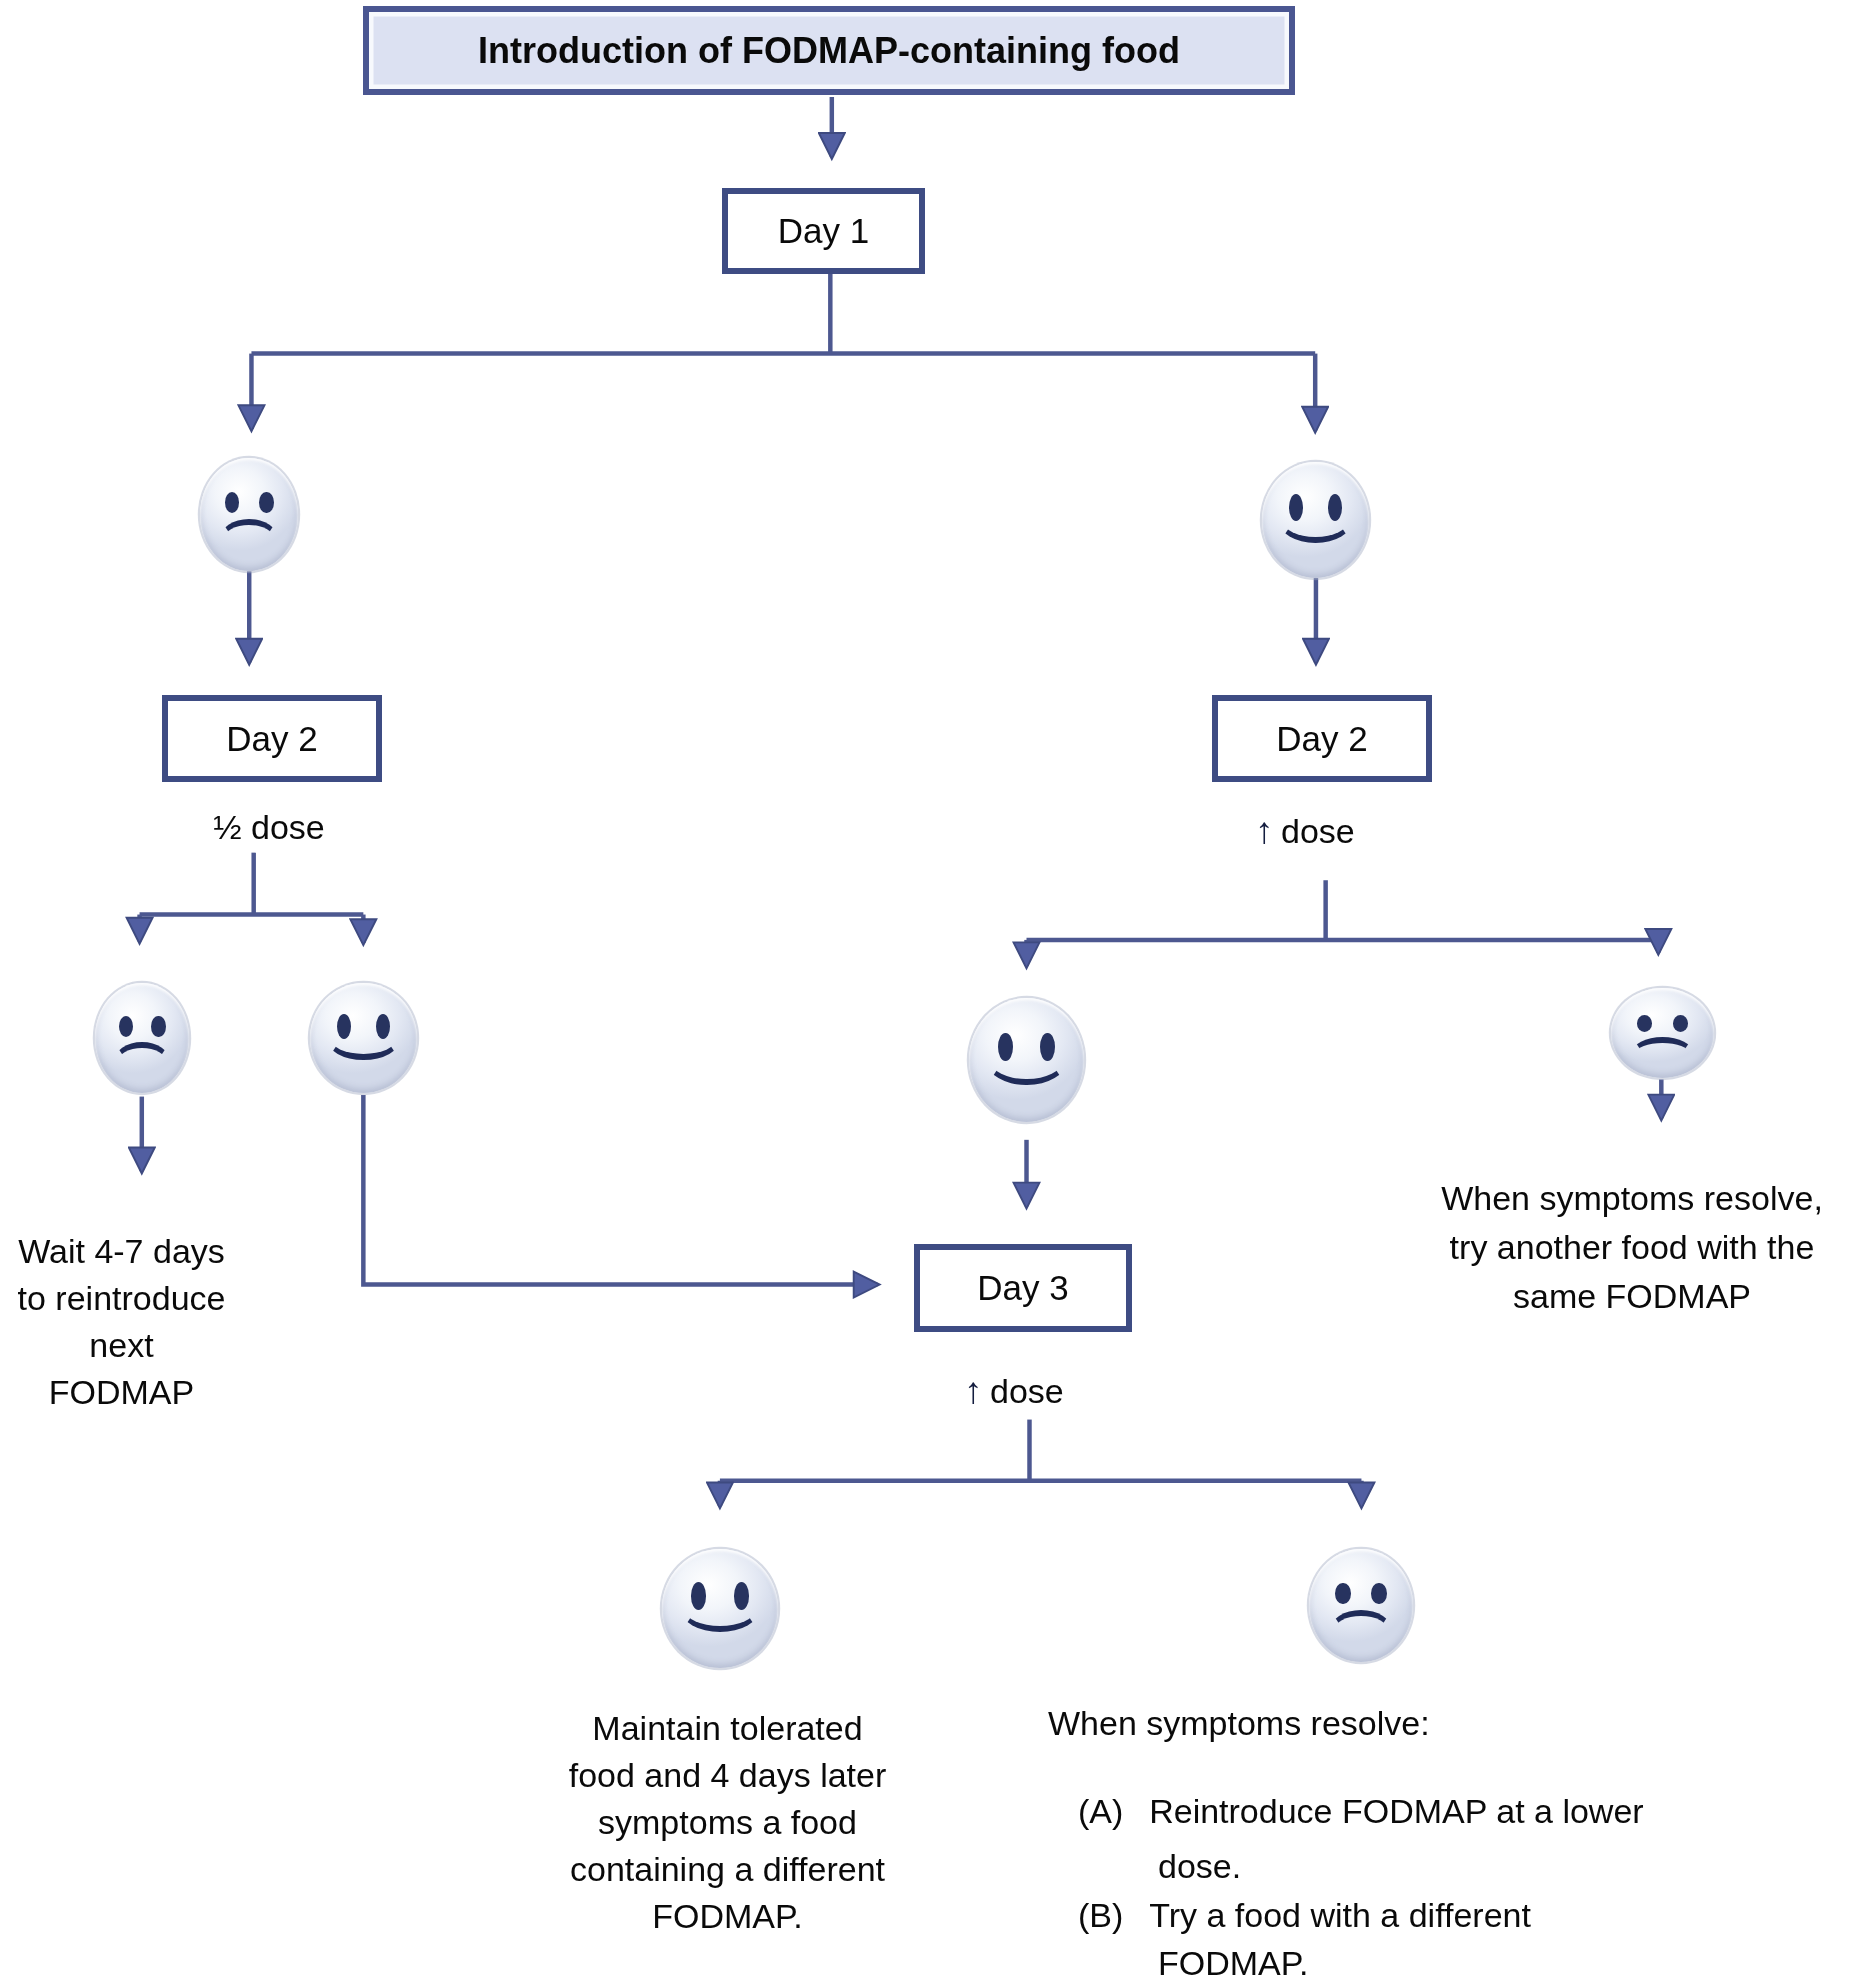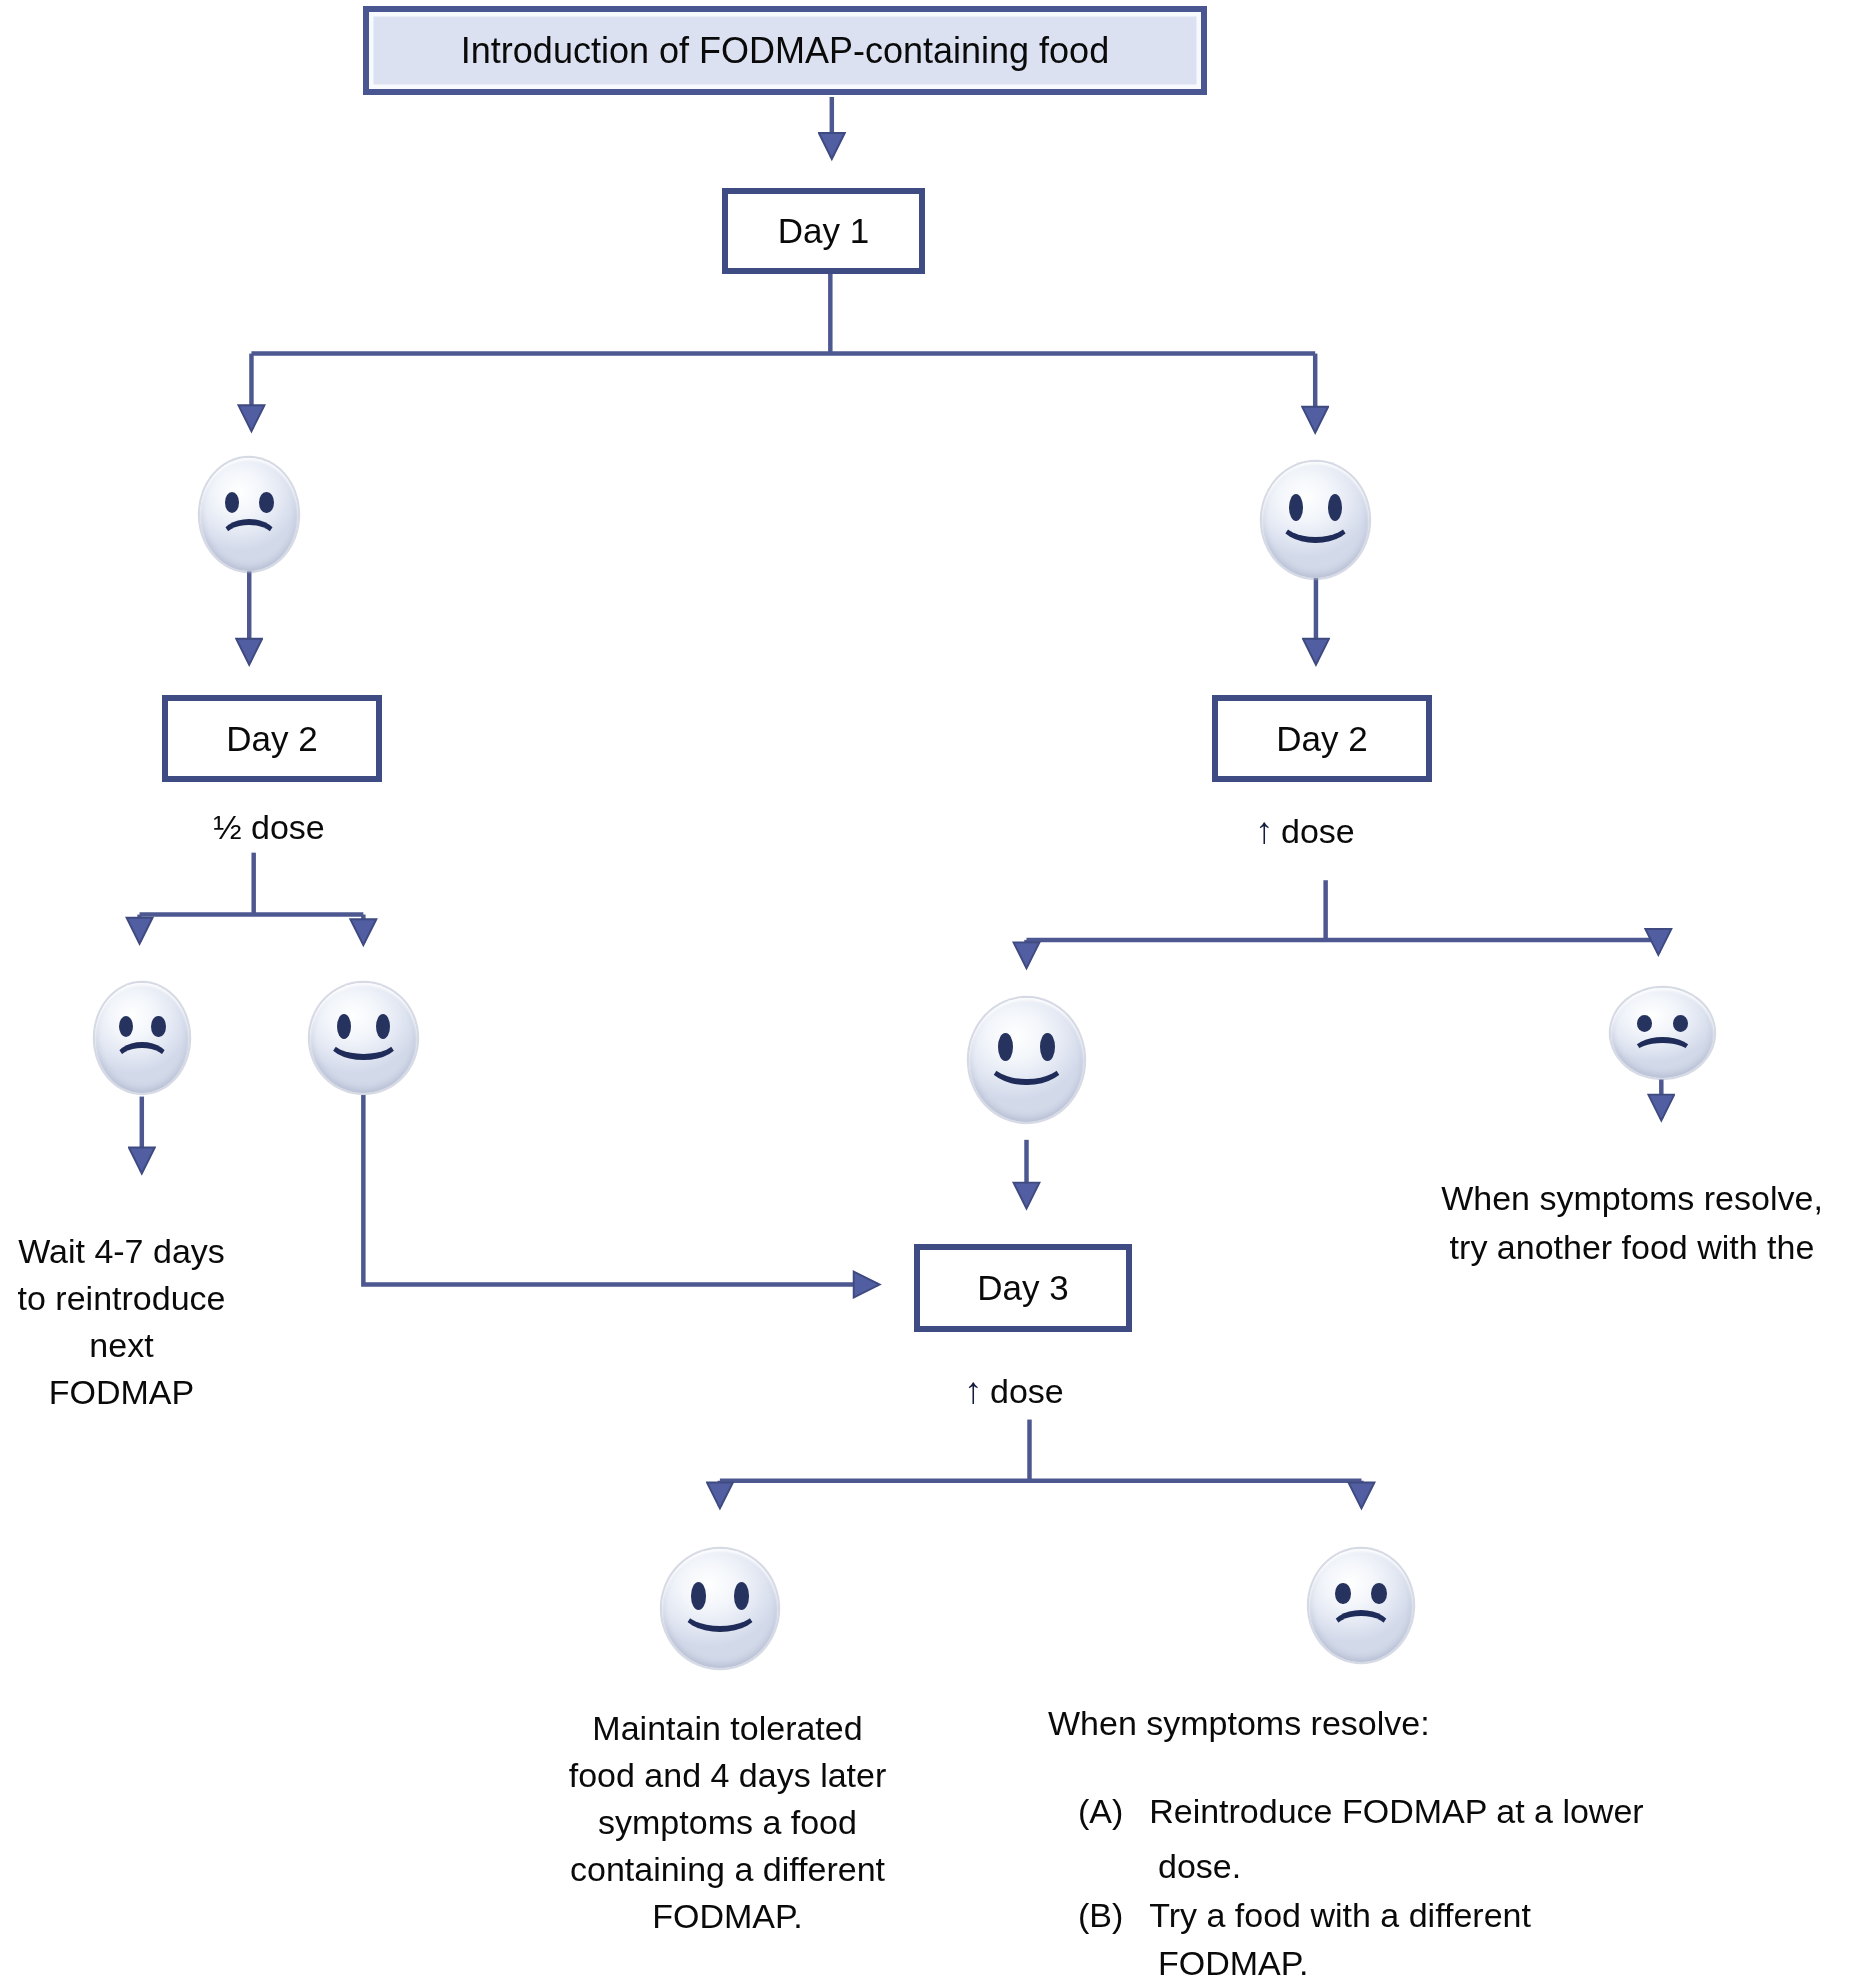--- a/index.html
+++ b/index.html
@@ -87,21 +87,21 @@
     <path class="wire" d="M1376,1528 V1617" marker-end="url(#arrow)"></path>
 
     <path class="wire" d="M2227,1447 V1499" marker-end="url(#arrow)"></path>
 
     <path class="wire" d="M1380,1903 V1985"></path>
     <path class="wire" d="M965,1985 H1825"></path>
     <path class="wire" d="M965,1985 V2019" marker-end="url(#arrow)"></path>
     <path class="wire" d="M1825,1985 V2019" marker-end="url(#arrow)"></path>
   </svg>
 
-  <div class="node intro" style="left:363px;top:6px;width:844px;height:89px;">
+  <div class="node intro" style="left:363px;top:6px;width:932px;height:89px;font-weight:bold;">
     <span>Introduction of FODMAP-containing food</span>
   </div>
 
   <div class="node" style="left:722px;top:188px;width:203px;height:86px;">
     <span>Day 1</span>
   </div>
 
   <div class="node" style="left:162px;top:695px;width:220px;height:87px;">
     <span>Day 2</span>
   </div>
@@ -172,20 +172,21 @@
   <div class="txt" style="left:1.5px;top:1228px;width:240px;">
     <div class="ln">Wait 4-7 days</div>
     <div class="ln">to reintroduce</div>
     <div class="ln">next</div>
     <div class="ln">FODMAP</div>
   </div>
 
   <div class="txt" style="left:1410px;top:1174px;width:444px;line-height:49px;">
     <div class="ln">When symptoms resolve,</div>
     <div class="ln">try another food with the</div>
+    <div class="ln">same FODMAP</div>
   </div>
 
   <div class="txt" style="left:556px;top:1705px;width:343px;">
     <div class="ln">Maintain tolerated</div>
     <div class="ln">food and 4 days later</div>
     <div class="ln">symptoms a food</div>
     <div class="ln">containing a different</div>
     <div class="ln">FODMAP.</div>
   </div>
 

